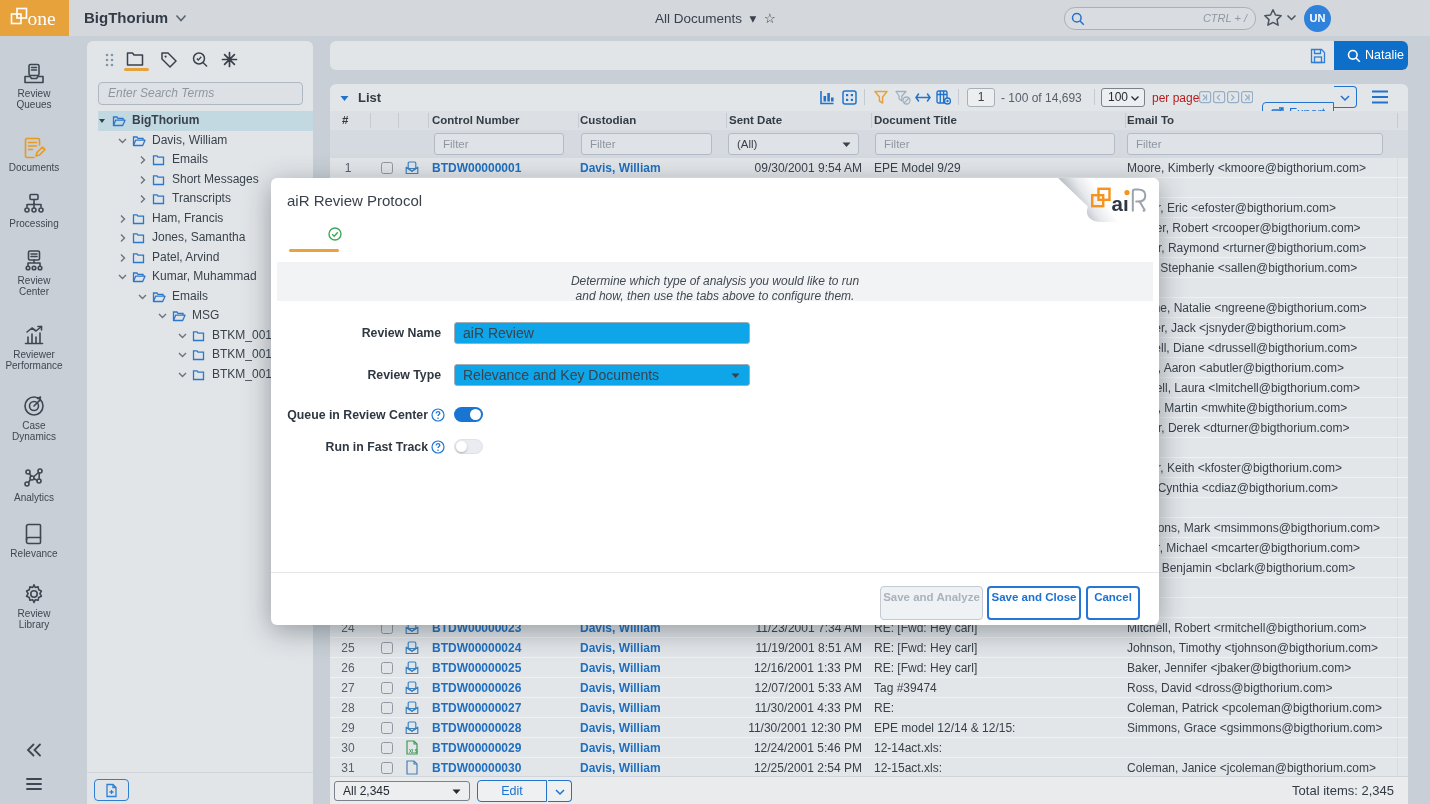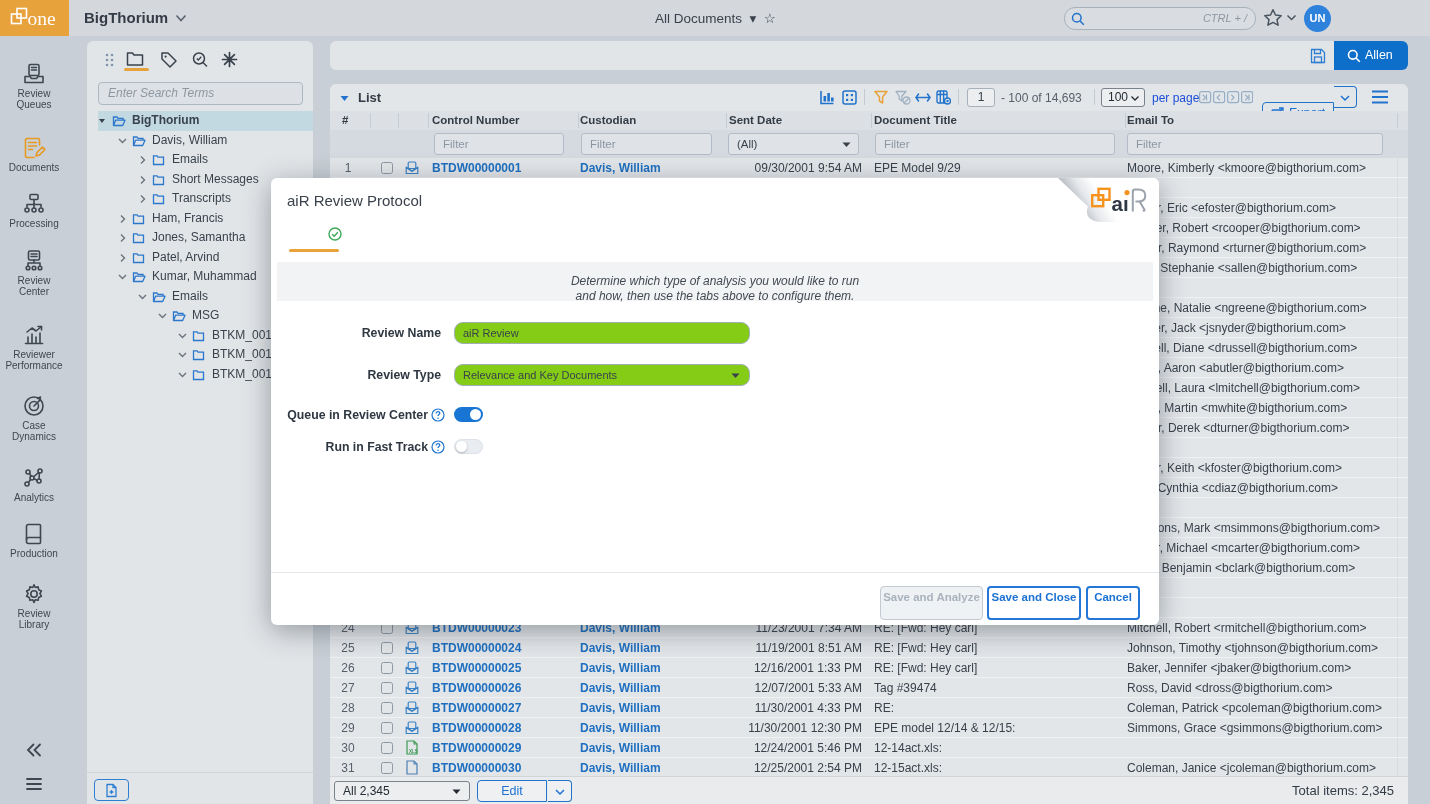--- a/index.html
+++ b/index.html
@@ -60,21 +60,21 @@
 #modal { position:absolute; left:271px; top:178px; width:888px; height:447px; background:#fff; border-radius:6px; box-shadow:0 6px 28px rgba(40,50,60,0.42); }
 #mcorner { position:absolute; left:774px; top:0; width:114px; height:44px; border-radius:0 6px 0 0; overflow:hidden; }
 #mlogo { position:absolute; left:820px; top:7px; }
 #mtitle { position:absolute; left:16px; top:14px; font-size:15px; color:#3a414b; }
 #mtabs { position:absolute; left:0; top:43px; width:888px; height:31px; border-top:1px solid #e9ebee; border-bottom:1px solid #e4e7ea; font-size:13.5px; color:#3a424e; }
 #mtabs .tab { position:absolute; top:6px; }
 #mactive { position:absolute; left:18px; top:71px; width:50px; height:3px; background:#e9a23c; border-radius:2px; }
 .star { color:#e8a23c; }
 #minfo { position:absolute; left:6px; top:84px; width:876px; height:39px; background:#f1f3f4; font-size:12px; font-style:italic; color:#434a54; text-align:center; line-height:15px; padding-top:12px; }
 .mlabel { position:absolute; font-size:12.3px; font-weight:bold; color:#2f3842; text-align:right; white-space:nowrap; }
-.minput { position:absolute; left:183px; width:296px; height:22px; border:1px solid #a3adb8; border-radius:9px; font-size:11px; color:#3a424c; line-height:20px; padding-left:8px; background:#84cc16; }
+.minput { position:absolute; left:183px; width:296px; height:22px; border:1px solid #a3adb8; border-radius:3px; font-size:14px; color:#3a424c; line-height:20px; padding-left:8px; background:#0ea5e9; }
 #mfootline { position:absolute; left:0; top:394px; width:888px; height:1px; background:#e4e7ea; }
 .mbtn { position:absolute; top:408px; height:34px; border-radius:4px; font-size:11.5px; font-weight:bold; text-align:center; white-space:nowrap; }
 #btn-sa { left:609px; width:103px; line-height:21px; color:#a9b2bd; background:#eff2f4; border:1px solid #c3cad2; }
 #btn-sc { left:716px; width:94px; line-height:19px; color:#1c71d2; background:#fff; border:2px solid #2477d6; }
 #btn-ca { left:815px; width:54px; line-height:19px; color:#1c71d2; background:#fff; border:2px solid #2477d6; }
 </style>
 </head>
 <body>
 
 <div id="topbar">
@@ -175,21 +175,21 @@
         <circle cx="18" cy="5" r="2"></circle>
         <path d="M6.5 16.5l2-3M7.5 7.5l1.7 2.7M12 12.8l3 1.5M12 10.5l4.5-4M17.3 7l-.2 6"></path>
       </svg>
       <div>Analytics</div>
     </div>
 <div class="navitem" style="top:486px;">
       <svg width="24" height="24" viewBox="0 0 24 24" fill="none" stroke="#3e4751" stroke-width="1.6" stroke-linecap="round" stroke-linejoin="round">
         <path d="M6.5 2.5h11a1 1 0 0 1 1 1v17a1 1 0 0 1-1 1h-11a2 2 0 0 1-2-2v-15a2 2 0 0 1 2-2z"></path>
         <path d="M4.5 17.5a2 2 0 0 1 2-2h12"></path>
       </svg>
-      <div>Production</div>
+      <div>Relevance</div>
     </div>
 <div class="navitem" style="top:546px;">
       <svg width="24" height="24" viewBox="0 0 24 24" fill="none" stroke="#3e4751" stroke-width="1.6" stroke-linecap="round" stroke-linejoin="round">
         <circle cx="12" cy="12" r="3.2"></circle>
         <path d="M12 2.8l1.2 2.7 2.9-.6 .6 2.9 2.7 1.2-1.5 2.6 1.5 2.6-2.7 1.2-.6 2.9-2.9-.6-1.2 2.7-1.2-2.7-2.9.6-.6-2.9-2.7-1.2 1.5-2.6-1.5-2.6 2.7-1.2 .6-2.9 2.9 .6z"></path>
       </svg>
       <div>Review<br>Library</div>
     </div>
 <div class="navitem" style="top:705px;">
       <svg width="20" height="18" viewBox="0 0 20 18" fill="none" stroke="#3e4751" stroke-width="1.8" stroke-linecap="round">
@@ -379,21 +379,21 @@
 <svg style="position:absolute;left:980px;top:7px;" width="16" height="16" viewBox="0 0 16 16" fill="none" stroke="#2e7fd2" stroke-width="1.3">
       <path d="M1.5 1.5h10l3 3v10h-13z"></path>
       <path d="M4.5 1.5v4h6v-4"></path>
       <rect x="4.5" y="9" width="7" height="5.5"></rect>
     </svg>
 <div id="searchbtn">
       <svg style="position:absolute;left:13px;top:8px;" width="14" height="14" viewBox="0 0 14 14" fill="none" stroke="#fff" stroke-width="1.6">
         <circle cx="5.8" cy="5.8" r="4.3"></circle>
         <path d="M9 9l3.8 3.8"></path>
       </svg>
-      <span style="position:absolute;left:31px;">Allen</span>
+      <span style="position:absolute;left:31px;">Natalie</span>
     </div>
 </div>
 
 <div id="lpanel">
   <div id="ltoolbar">
 <svg style="position:absolute;left:10px;top:11px;" width="9" height="7" viewBox="0 0 9 7">
         <path d="M0.5 1 L8.5 1 L4.5 6 Z" fill="#2273cc"></path>
       </svg>
 <span style="position:absolute;left:28px;top:6px;font-size:13px;font-weight:bold;color:#333b45;">List</span>
 <svg style="position:absolute;left:490px;top:6px;" width="14" height="15" viewBox="0 0 14 15" fill="#2273cc">
@@ -427,21 +427,21 @@
         <circle cx="11.5" cy="11" r="3" fill="#e3e6e9"></circle>
         <circle cx="11.5" cy="11" r="1.2" fill="#2273cc" stroke="none"></circle>
       </svg>
 <div style="position:absolute;left:628px;top:5px;width:1px;height:16px;background:#c3cad1;"></div>
 <div style="position:absolute;left:637px;top:4px;width:28px;height:19px;background:#eceef0;border:1px solid #a8b0ba;border-radius:3px;font-size:12px;color:#39414b;text-align:center;line-height:17px;">1</div>
 <span style="position:absolute;left:671px;top:7px;font-size:12px;color:#565f6a;">- 100 of 14,693</span>
 <div style="position:absolute;left:764px;top:5px;width:1px;height:16px;background:#c3cad1;"></div>
 <div style="position:absolute;left:771px;top:4px;width:44px;height:19px;background:#eceef0;border:1px solid #7a828c;border-radius:3px;font-size:12px;color:#242b33;line-height:17px;padding-left:6px;">100<svg style="position:absolute;right:5px;top:7px;" width="8" height="5" viewBox="0 0 8 5">
           <path d="M0.5 0.5L4 4L7.5 0.5" fill="none" stroke="#242b33" stroke-width="1.3"></path>
         </svg></div>
-<span style="position:absolute;left:822px;top:7px;font-size:12px;color:#1d4ed8;">per page</span>
+<span style="position:absolute;left:822px;top:7px;font-size:12px;color:#b91c1c;">per page</span>
 <svg style="position:absolute;left:869px;top:7px;" width="54" height="13" viewBox="0 0 54 13" fill="none" stroke="#96aec6" stroke-width="1.2">
         <rect x="0.6" y="0.6" width="11" height="11" rx="2"></rect>
         <path d="M4.2 3.6L7 6.5L4.2 9.4M8 3.6v5.8" transform="translate(-0.5,0)"></path>
         <rect x="14.6" y="0.6" width="11" height="11" rx="2"></rect>
         <path d="M21 3.6L18.2 6.5L21 9.4"></path>
         <rect x="28.6" y="0.6" width="11" height="11" rx="2"></rect>
         <path d="M32.2 3.6L35 6.5L32.2 9.4"></path>
         <rect x="42.6" y="0.6" width="11" height="11" rx="2"></rect>
         <path d="M46.2 3.6L49 6.5L46.2 9.4M50 3.6v5.8"></path>
       </svg>

